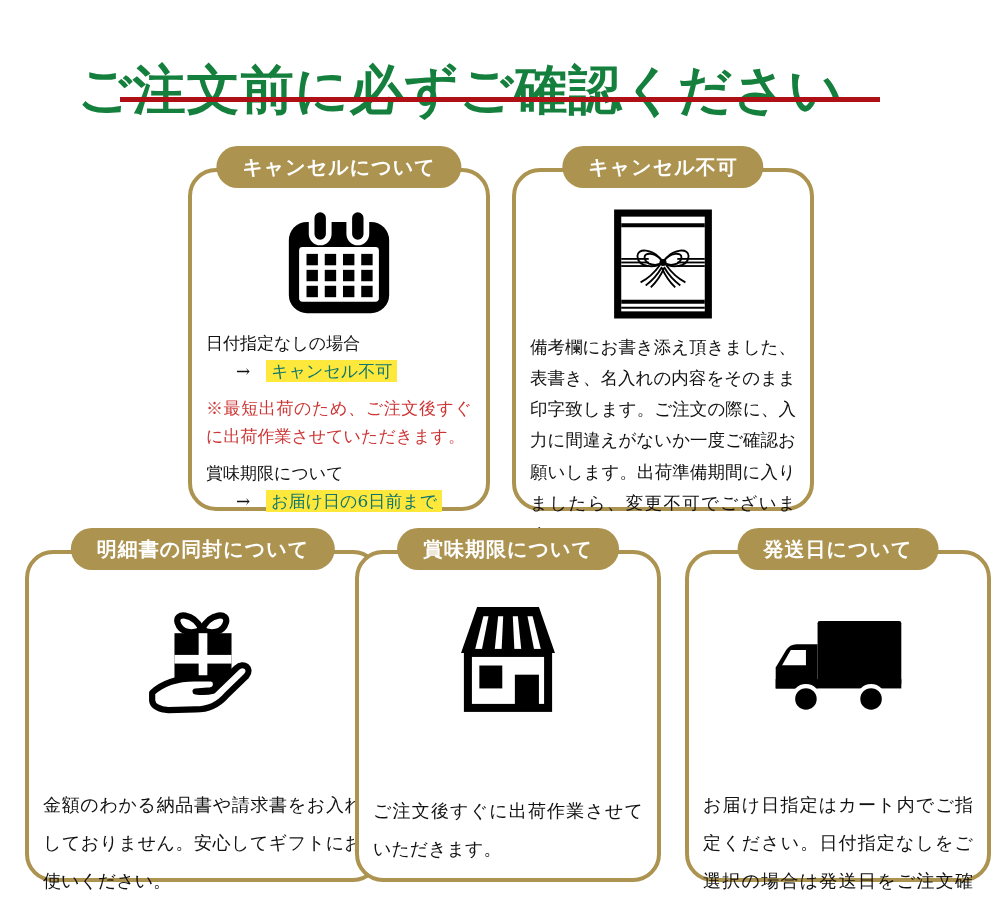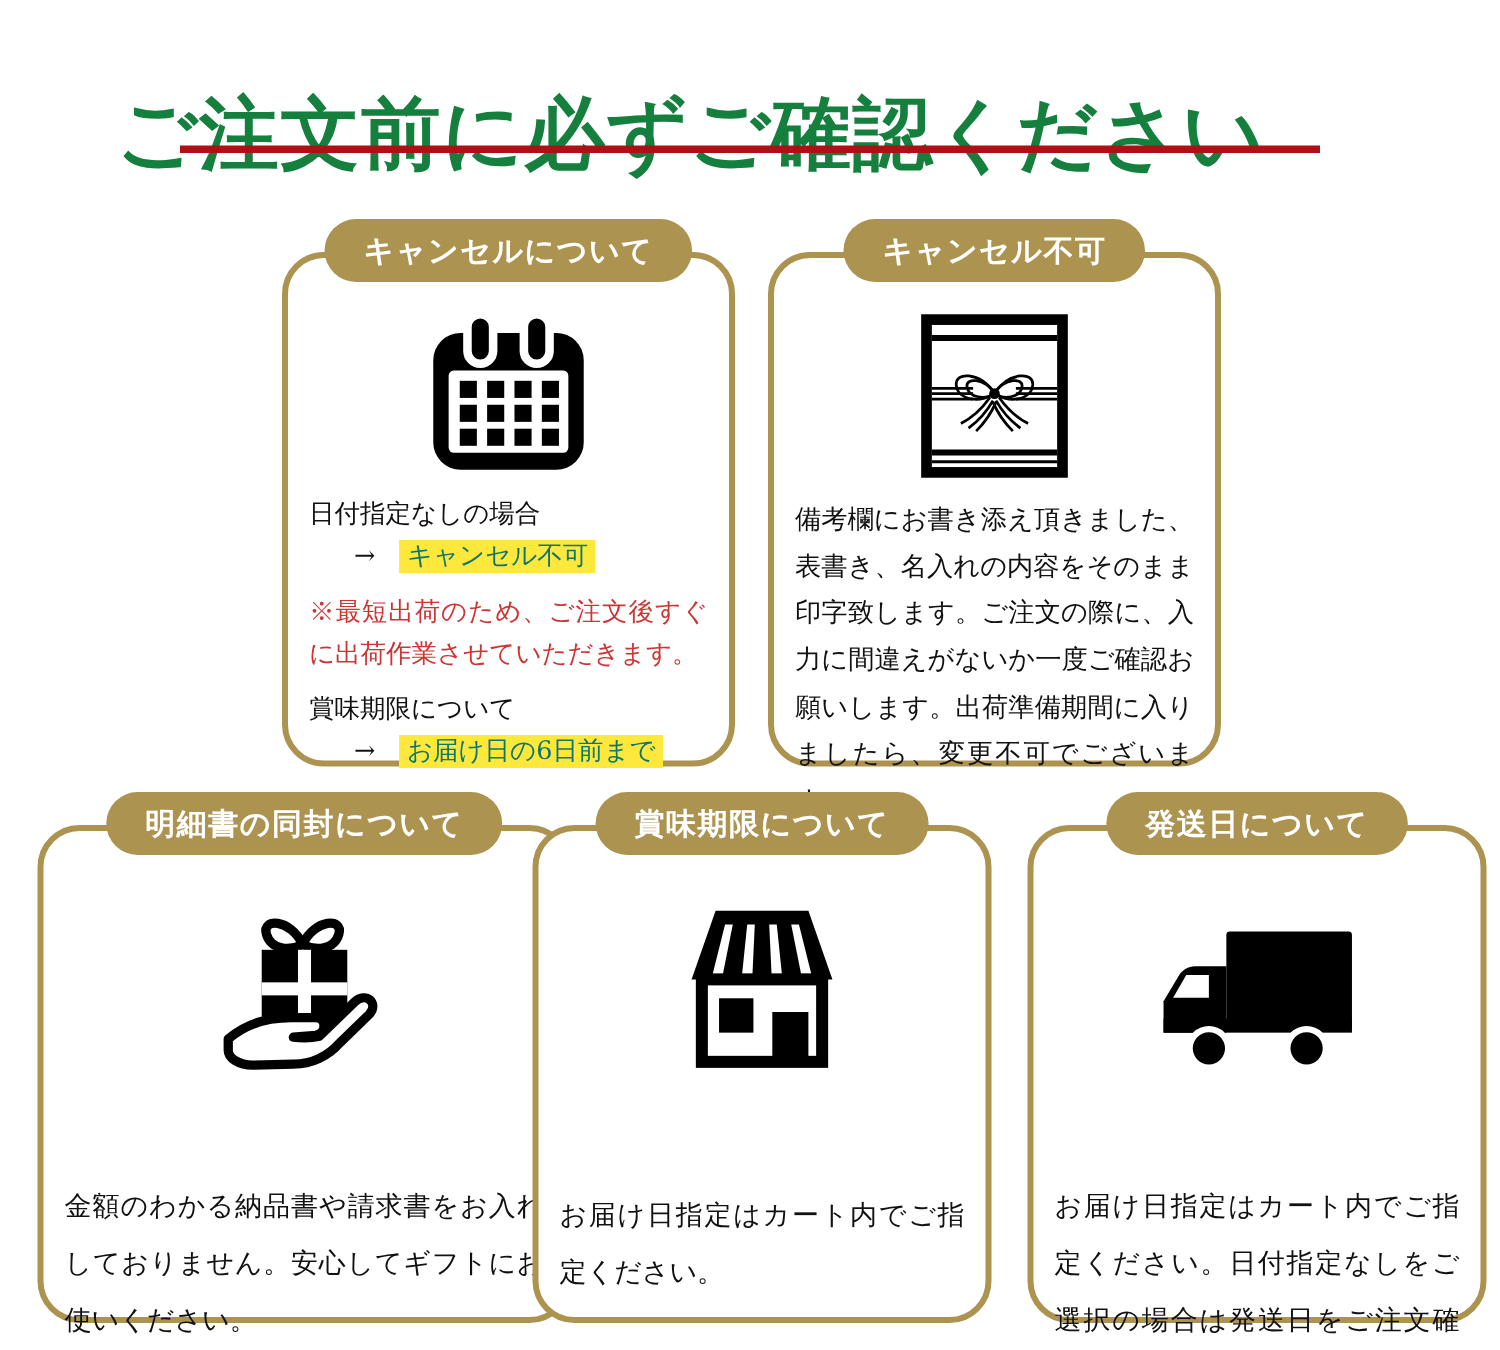--- a/index.html
+++ b/index.html
@@ -143,21 +143,21 @@
         <path d="M33.5,14 L38,14 L31.6,46 L25.5,46 Z"></path>
         <path d="M46.4,14 L50.8,14 L49.3,46 L43.1,46 Z"></path>
         <path d="M59.2,14 L63.6,14 L66.9,46 L60.7,46 Z"></path>
         <path d="M72,14 L76.5,14 L84.5,46 L78.4,46 Z"></path>
       </g>
       <rect x="20" y="46" width="70" height="48" fill="#fff" stroke="#000" stroke-width="7"></rect>
       <rect x="30" y="57" width="20" height="20" fill="#000"></rect>
       <rect x="61" y="65" width="21" height="31" fill="#000"></rect>
     </svg>
   </div>
-  <div class="body body-tall" style="top:190px">お届け日指定はカート内でご指定ください。</div>
+  <div class="body body-tall" style="top:190px">ご注文後すぐに出荷作業させていただきます。</div>
 </section>
 
 <section class="card" style="left:685px;top:550px;width:306px;height:332px">
   <div class="badge">発送日について</div>
   <div class="icon" style="top:60px">
     <svg width="145" height="107" viewBox="0 0 124 92" aria-hidden="true">
       <rect x="44" y="6" width="72" height="56" rx="2" fill="#000"></rect>
       <path d="M44,26 L26,26 C22,26 19,28 17,31 L8,46 L8,64 L44,64 Z" fill="#000"></path>
       <path d="M21,31 L34,31 L34,44 L13.5,44 Z" fill="#fff"></path>
       <rect x="8" y="56" width="108" height="8" fill="#000"></rect>

